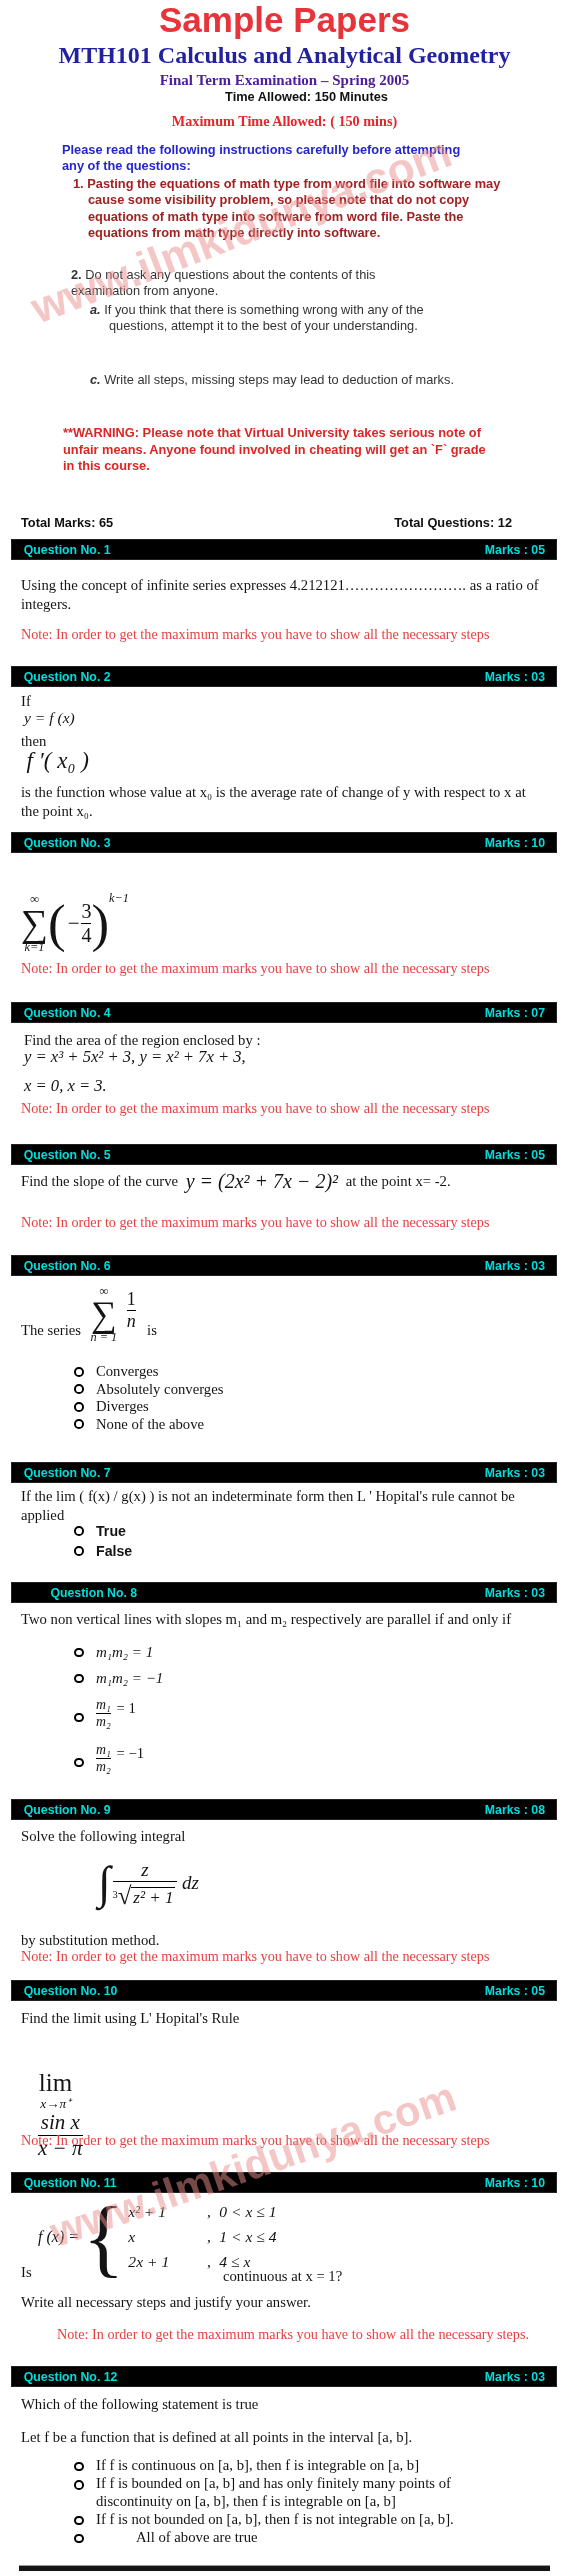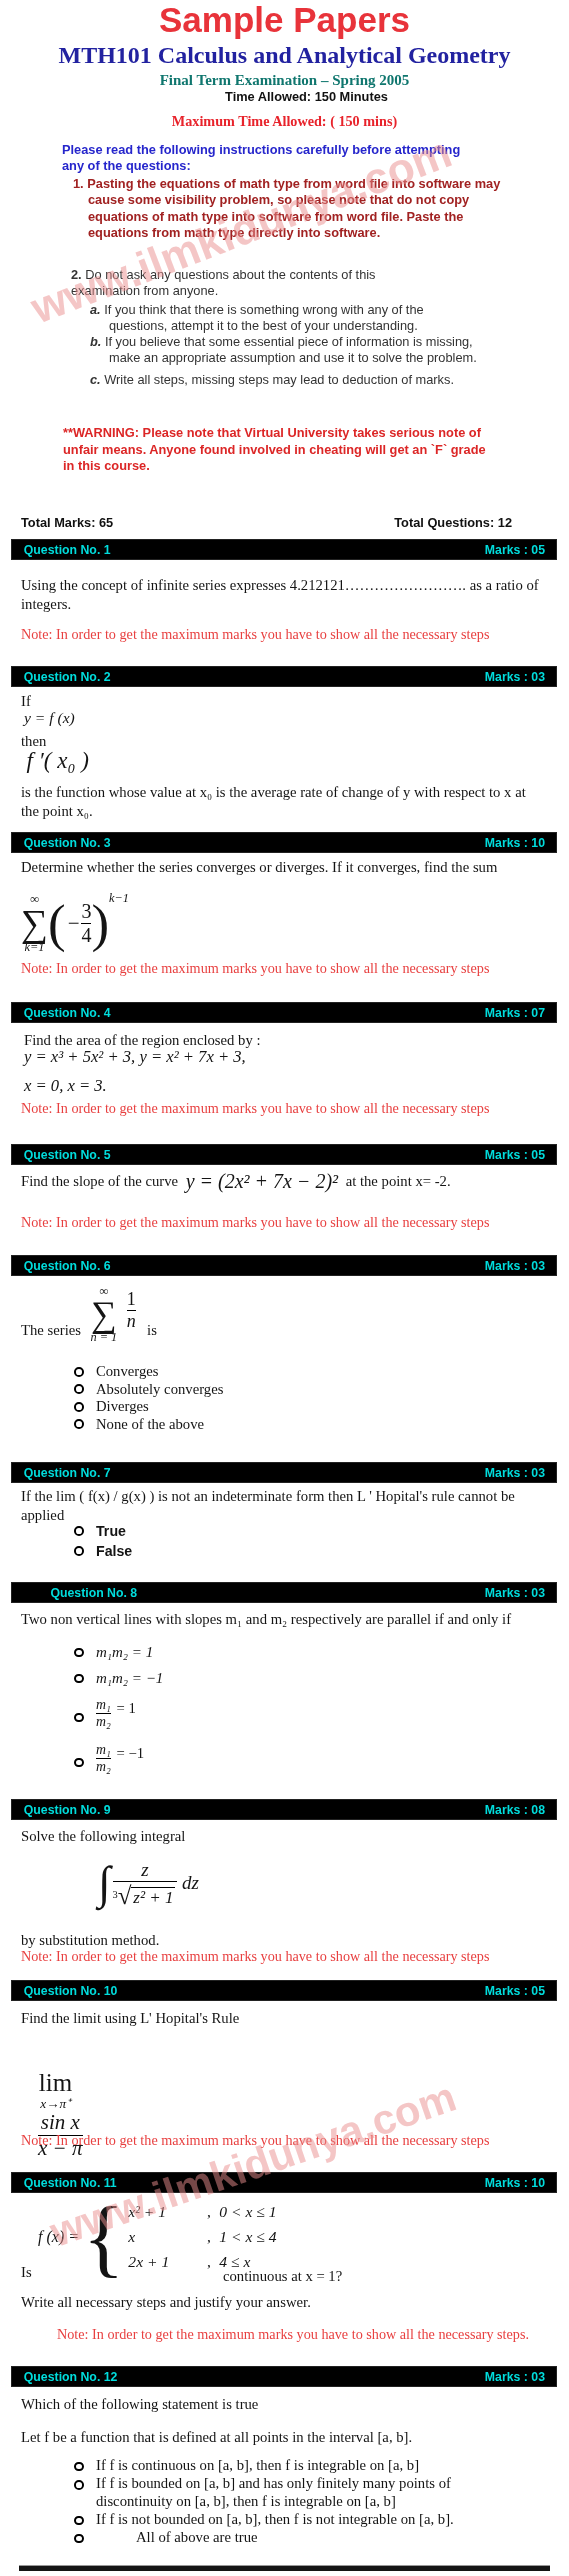--- a/index.html
+++ b/index.html
@@ -5,21 +5,21 @@
   html,body{margin:0;padding:0;background:#fff;}
   #page{position:relative;width:569px;height:2576px;background:#fff;overflow:hidden;
         font-family:"Liberation Serif",serif;color:#141414;}
   .abs{position:absolute;}
   .ctr{width:569px;text-align:center;}
   .sans{font-family:"Liberation Sans",sans-serif;}
   .serif{font-family:"Liberation Serif",serif;}
   .b{font-weight:bold;}
   .title{font-size:35px;font-weight:900;color:#e8333a;letter-spacing:0;}
   .course{font-size:24px;font-weight:bold;color:#2222a0;}
-  .exam{font-size:15px;font-weight:bold;color:#0f766e;}
+  .exam{font-size:15px;font-weight:bold;color:#4c1d95;}
   .time{font-size:12.8px;font-weight:bold;color:#111;}
   .maxtime{font-size:14.2px;font-weight:bold;color:#e8232b;}
   .instr-h{font-size:12.8px;font-weight:bold;color:#2626cc;line-height:1.25;}
   .item1{font-size:12.8px;font-weight:bold;color:#a12222;line-height:1.28;padding-left:15px;text-indent:-15px;}
   .item2{font-size:12.8px;color:#333;line-height:1.28;}
   .subitem{font-size:12.8px;color:#333;line-height:1.26;padding-left:19px;text-indent:-19px;}
   .subitem .ltr{font-style:italic;font-weight:bold;}
   .warning{font-size:12.8px;font-weight:bold;color:#dc2626;line-height:1.3;}
   .totals{display:flex;justify-content:space-between;font-size:12.8px;font-weight:bold;color:#111;}
   .qbar{left:11.4px;width:546px;height:21px;background:#000;display:flex;justify-content:space-between;
@@ -69,24 +69,20 @@
   <div class="abs sans instr-h" style="left:62px;top:142px;width:408px;">Please read the following instructions carefully before attempting any of the questions:</div>
   <div class="abs sans item1" style="left:73px;top:176px;width:413px;">1. Pasting the equations of math type from word file into software may cause some visibility problem, so please note that do not copy equations of math type into software from word file. Paste the equations from math type directly into software.</div>
   <div class="abs sans item2" style="left:71px;top:267px;width:346px;">
     <span class="b">2.</span>
     <span>Do not ask any questions about the contents of this examination from anyone.</span>
   </div>
   <div class="abs sans subitem" style="left:90px;top:302px;width:353px;">
     <span class="ltr">a.</span>
     <span>If you think that there is something wrong with any of the questions, attempt it to the best of your understanding.</span>
   </div>
-  <div class="abs sans subitem" style="left:90px;top:334px;width:372px;">
-    <span class="ltr">b.</span>
-    <span>If you believe that some essential piece of information is missing, make an appropriate assumption and use it to solve the problem.</span>
-  </div>
   <div class="abs sans subitem" style="left:90px;top:372px;width:359px;">
     <span class="ltr">c.</span>
     <span>Write all steps, missing steps may lead to deduction of marks.</span>
   </div>
   <div class="abs sans warning" style="left:63px;top:425px;width:436px;">**WARNING: Please note that Virtual University takes serious note of unfair means. Anyone found involved in cheating will get an `F` grade in this course.</div>
 
   <div class="abs sans totals" style="left:21px;top:515px;width:491px;">
     <span>Total Marks: 65</span>
     <span>Total Questions: 12</span>
   </div>
@@ -105,21 +101,20 @@
   <div class="abs body-t" style="left:21px;top:692px;">If</div>
   <div class="abs math" style="left:24px;top:709px;font-size:15.6px;">y = f (x)</div>
   <div class="abs body-t" style="left:21px;top:732px;">then</div>
   <div class="abs math" style="left:26.6px;top:748px;font-size:23px;">f ′( x₀ )</div>
   <div class="abs body-t" style="left:21px;top:783px;width:524px;">is the function whose value at x₀ is the average rate of change of y with respect to x at the point x₀.</div>
 
   <div class="abs qbar" style="top:832px;">
     <span>Question No. 3</span>
     <span>Marks : 10</span>
   </div>
-  <div class="abs body-t" style="left:21px;top:858px;width:527px;">Determine whether the series converges or diverges. If it converges, find the sum</div>
   <div class="abs formula-row math" style="left:21px;top:893px;">
     <span class="sum">
       <span class="s-top">∞</span>
       <span class="s-op">∑</span>
       <span class="s-bot">k=1</span>
     </span>
     <span class="paren">(</span>
     <span style="font-size:21px;font-style:normal;margin:0 1.9px;">−</span>
     <span class="frac" style="font-size:20px;font-style:normal;">
       <span class="num">3</span>

